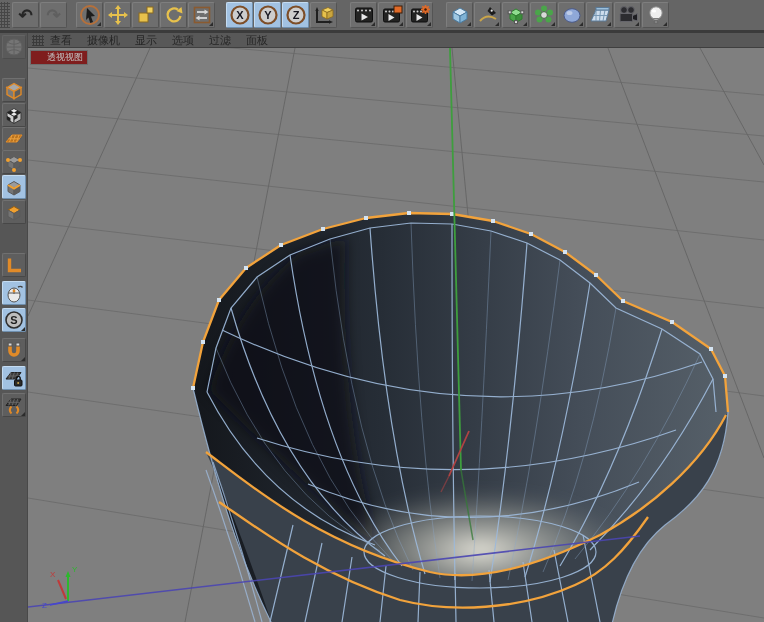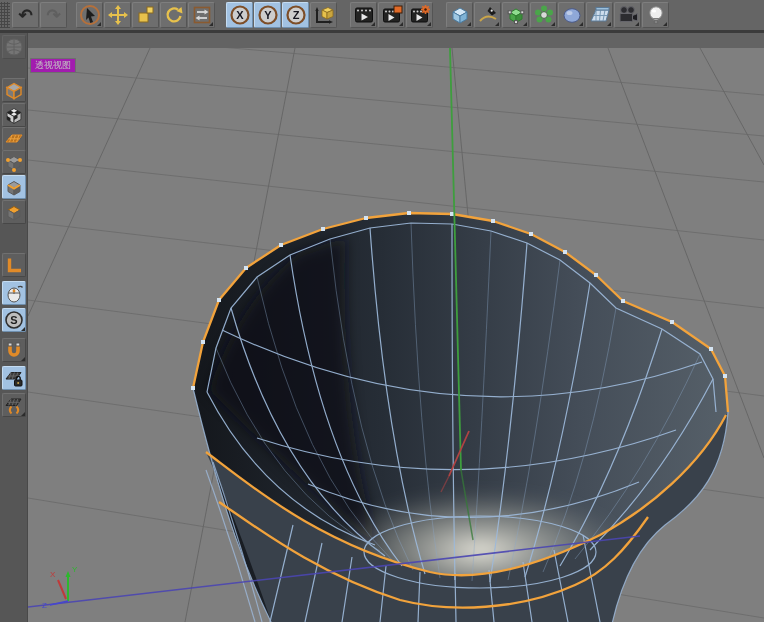--- a/index.html
+++ b/index.html
@@ -39,22 +39,22 @@
   
   .vmenubar { position:absolute; left:28px; top:33px; width:736px; height:15px;
               background:#585858; border-bottom:1px solid #3f3f3f;
               display:flex; align-items:center; }
   .vmenu-grip { width:12px; height:11px; margin:0 6px 0 4px;
       background-image:radial-gradient(#3a3a3a 1px, transparent 1.2px); background-size:3px 3px; }
   .vmenu-item { font-size:11px; color:#262626; margin-right:15px; line-height:15px; white-space:nowrap; }
 
   
   .viewport { position:absolute; left:28px; top:48px; width:736px; height:574px; background:#7f7f7f; }
-  .vp-label { position:absolute; left:2px; top:10px; font-size:9px; color:#c2c2c2;
-              background:#a21caf; border:1px solid #6e6e6e; padding:1px 4px 2px 4px; line-height:10px; }
+  .vp-label { position:absolute; left:2px; top:2px; font-size:9px; color:#c2c2c2;
+              background:#7f1d1d; border:1px solid #6e6e6e; padding:1px 4px 2px 16px; line-height:10px; }
   svg text { font-family:"Liberation Sans", sans-serif; }
 </style>
 </head>
 <body>
 
 <div class="screen">
 
   <div class="toolbar">
     <div class="toolbar-grip"></div>
 
@@ -378,20 +378,29 @@
             <line x1="7" y1="4" x2="4.8" y2="10.5"></line>
             <line x1="10.4" y1="4" x2="8.2" y2="10.5"></line>
             <line x1="13.8" y1="4" x2="11.6" y2="10.5"></line>
           </g>
         <path d="M7.5 11.5 a4.5 4.5 0 0 0 0 7" fill="none" stroke="#e08a28" stroke-width="2.2"></path>
         <path d="M12.5 18.5 a4.5 4.5 0 0 0 0 -7" fill="none" stroke="#e08a28" stroke-width="2.2"></path>
       </svg>
     </div>
   </div>
 
+  <div class="vmenubar">
+    <div class="vmenu-grip"></div>
+    <span class="vmenu-item">查看</span>
+    <span class="vmenu-item">摄像机</span>
+    <span class="vmenu-item">显示</span>
+    <span class="vmenu-item">选项</span>
+    <span class="vmenu-item">过滤</span>
+    <span class="vmenu-item">面板</span>
+  </div>
 
   <div class="viewport">
     <svg width="736" height="574" viewBox="28 48 736 574">
       <defs>
         <linearGradient id="cupBody" x1="0" y1="0" x2="1" y2="0">
           <stop offset="0" stop-color="#14171c"></stop>
           <stop offset="0.35" stop-color="#262d36"></stop>
           <stop offset="0.72" stop-color="#444d58"></stop>
           <stop offset="1" stop-color="#566069"></stop>
         </linearGradient>

